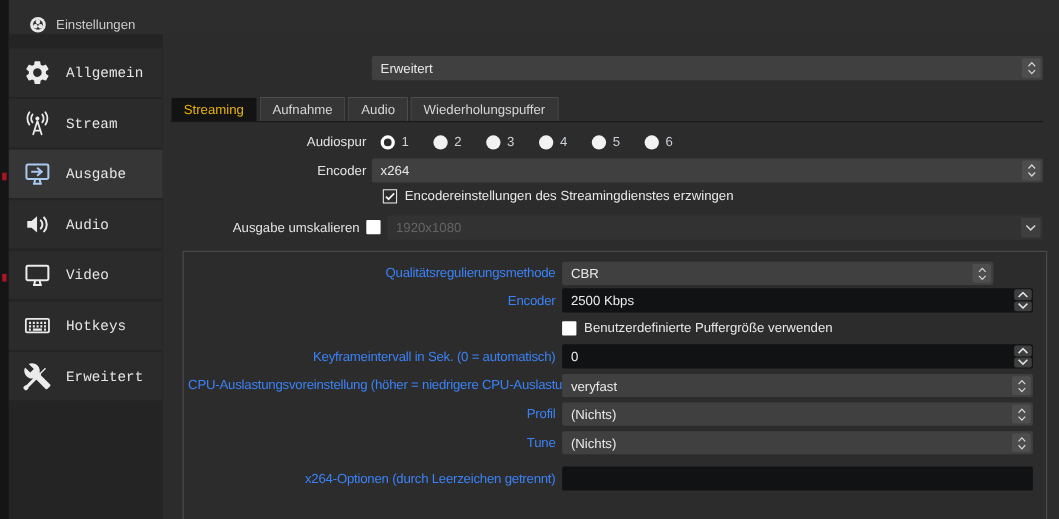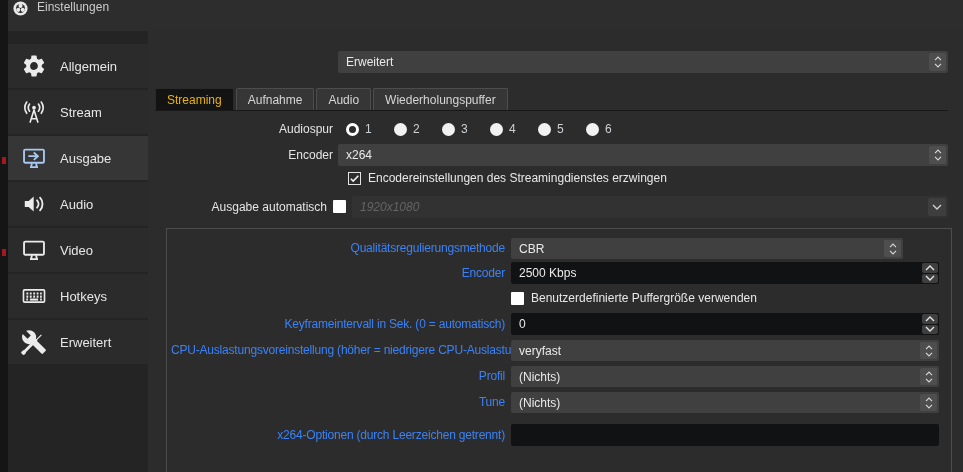--- a/index.html
+++ b/index.html
@@ -4,36 +4,36 @@
 <style>
   html,body{margin:0;padding:0;background:#101010;}
   #app{position:relative;width:963px;height:472px;overflow:hidden;
        font-family:"Liberation Sans","DejaVu Sans",sans-serif;
        background:#2c2c2c;color:#e4e4e4;font-size:12px;}
   
   #edge{position:absolute;left:0;top:0;width:8px;height:472px;background:#151515;}
   .meter-red{position:absolute;width:4px;height:7px;background:#a81622;left:2px;}
   
   #titlebar{position:absolute;left:8px;top:0;right:0;height:45px;background:#2d2d2d;
-            border-bottom:1px solid #1c1c1c;display:flex;padding-left:4px;gap:8px;box-sizing:border-box;}
+            border-bottom:1px solid #1c1c1c;display:flex;align-items:center;padding-left:18px;gap:8px;box-sizing:border-box;}
   #titlebar .wtitle{color:#cbcbcb;font-size:12px;}
   
-  #sidebar{position:absolute;left:8px;top:31px;width:140px;bottom:0;background:#242424;padding-top:13px;box-sizing:border-box;}
+  #sidebar{position:absolute;left:8px;top:31px;width:140px;bottom:0;background:#242424;padding-top:13px;box-sizing:border-box;font-family:Liberation Mono, monospace;}
   .sitem{height:44px;margin-bottom:2px;background:#2b2b2b;display:flex;align-items:center;
          padding-left:12px;gap:13px;color:#e6e6e6;font-size:13px;cursor:default;}
   .sitem.sel{background:#363636;}
   .sicon{width:27px;height:27px;display:flex;align-items:center;justify-content:center;flex:0 0 27px;}
   
   #content{position:absolute;left:148px;top:31px;right:0;bottom:0;background:#2c2c2c;overflow:hidden;}
   .flabel{position:absolute;left:0;width:185px;text-align:right;color:#e4e4e4;white-space:nowrap;}
   
   .combo{position:absolute;background:#404040;border-radius:2px;color:#e9e9e9;box-sizing:border-box;}
   .combo .cval{position:absolute;left:8px;top:0;bottom:0;display:flex;align-items:center;white-space:nowrap;}
   .combo.disabled{background:#323232;}
-  .combo.disabled .cval{color:#646464;font-style:italic;}
+  .combo.disabled .cval{color:#646464;}
   .spin{position:absolute;right:2px;top:2px;bottom:2px;width:17px;background:#4e4e4e;border-radius:2px;
         display:flex;flex-direction:column;align-items:center;justify-content:center;gap:2px;}
   .dropbtn{position:absolute;right:2px;top:2px;bottom:2px;width:18px;background:#3e3e3e;border-radius:2px;
         display:flex;align-items:center;justify-content:center;}
   
   .nfield{position:absolute;background:#111213;border:none;border-radius:2px;color:#ececec;
           font-family:"Liberation Sans","DejaVu Sans",sans-serif;font-size:12px;padding:0 22px 0 8px;box-sizing:border-box;outline:none;}
   .spinbtns{position:absolute;right:1px;top:1px;bottom:1px;width:16px;display:flex;flex-direction:column;gap:1px;}
   .sb{flex:1;background:#3f3f3f;border-radius:2px;display:flex;align-items:center;justify-content:center;}
   
@@ -232,21 +232,21 @@
 
     <div class="cbrow" style="left:200px;top:139px;height:16px">
       <span class="cb checked">
           <svg viewBox="0 0 12 12" width="11" height="11">
             <path d="M2 6.2l2.6 2.6L10.2 3" fill="none" stroke="#f2f2f2" stroke-width="1.7"></path>
           </svg>
         </span>
       <span>Encodereinstellungen des Streamingdienstes erzwingen</span>
     </div>
 
-    <div class="flabel" style="top:165px;line-height:22px;width:179px">Ausgabe automatisch</div>
+    <div class="flabel" style="top:165px;line-height:22px;width:179px">Ausgabe umskalieren</div>
     <span class="cb unchecked" style="position:absolute;left:185px;top:169px"></span>
     <div class="combo disabled" style="left:204px;top:165px;width:596px;height:22px">
       <span class="cval">1920x1080</span>
       <span class="dropbtn">
           <svg width="10" height="6" viewBox="0 0 10 6">
             <path d="M1 1l4 4 4-4" stroke="#cfcfcf" stroke-width="1.4" fill="none"></path>
           </svg>
         </span>
     </div>
 

